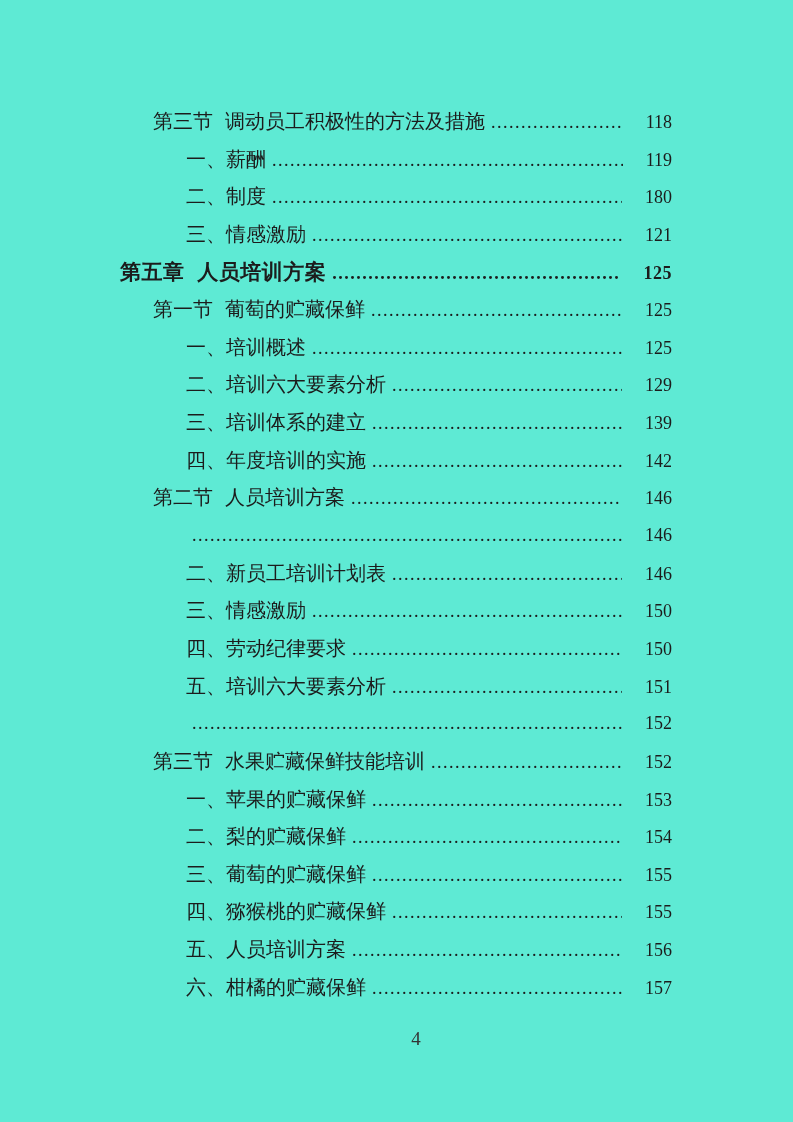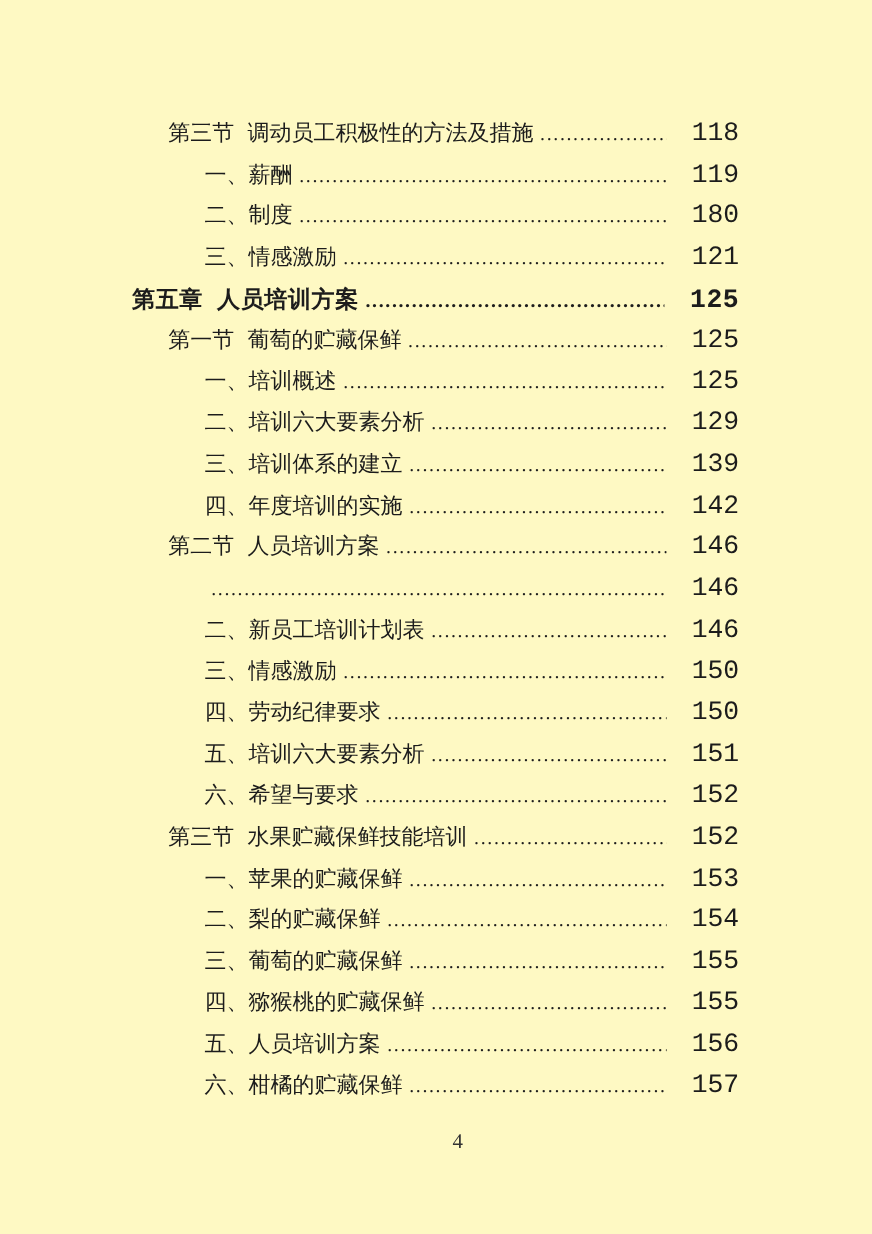--- a/index.html
+++ b/index.html
@@ -6,21 +6,21 @@
   body {
     width: 793px; height: 1122px;
     background: #ffffff;
     position: relative;
     overflow: hidden;
     font-family: "Liberation Serif", serif;
     color: #1c1c1c;
   }
   .page {
     position: absolute; inset: 0;
-    background: #fef9c3;
+    background: #5eead4;
   }
   .toc {
     position: absolute;
     left: 120px; top: 103px;
     width: 552px;
   }
   .toc-row {
     display: flex;
     align-items: baseline;
     height: 37.65px;
@@ -46,22 +46,22 @@
     margin: 0 3px 0 6px;
     font-size: 18px;
     letter-spacing: 1.5px;
   }
   .toc-dots::after {
     content: "..........................................................................................................................................................";
   }
   .toc-page {
     flex: 0 0 auto;
     white-space: nowrap;
-    font-family: Liberation Mono, monospace;
-    font-size: 24px;
+    font-family: Liberation Serif, serif;
+    font-size: 18px;
     margin-left: 20px;
   }
   .footer {
     position: absolute;
     left: 120px; top: 1028px;
     width: 592px;
     text-align: center;
     font-size: 19px;
     font-family: "Liberation Serif", serif;
     color: #333333;
@@ -162,21 +162,20 @@
     <span class="toc-page">150</span>
   </div>
 
   <div class="toc-row lvl-item">
     <span class="toc-label">五、培训六大要素分析</span>
     <span class="toc-dots"></span>
     <span class="toc-page">151</span>
   </div>
 
   <div class="toc-row lvl-item">
-    <span class="toc-label">六、希望与要求</span>
     <span class="toc-dots"></span>
     <span class="toc-page">152</span>
   </div>
 
   <div class="toc-row lvl-section">
     <span class="toc-label">第三节 水果贮藏保鲜技能培训</span>
     <span class="toc-dots"></span>
     <span class="toc-page">152</span>
   </div>
 

